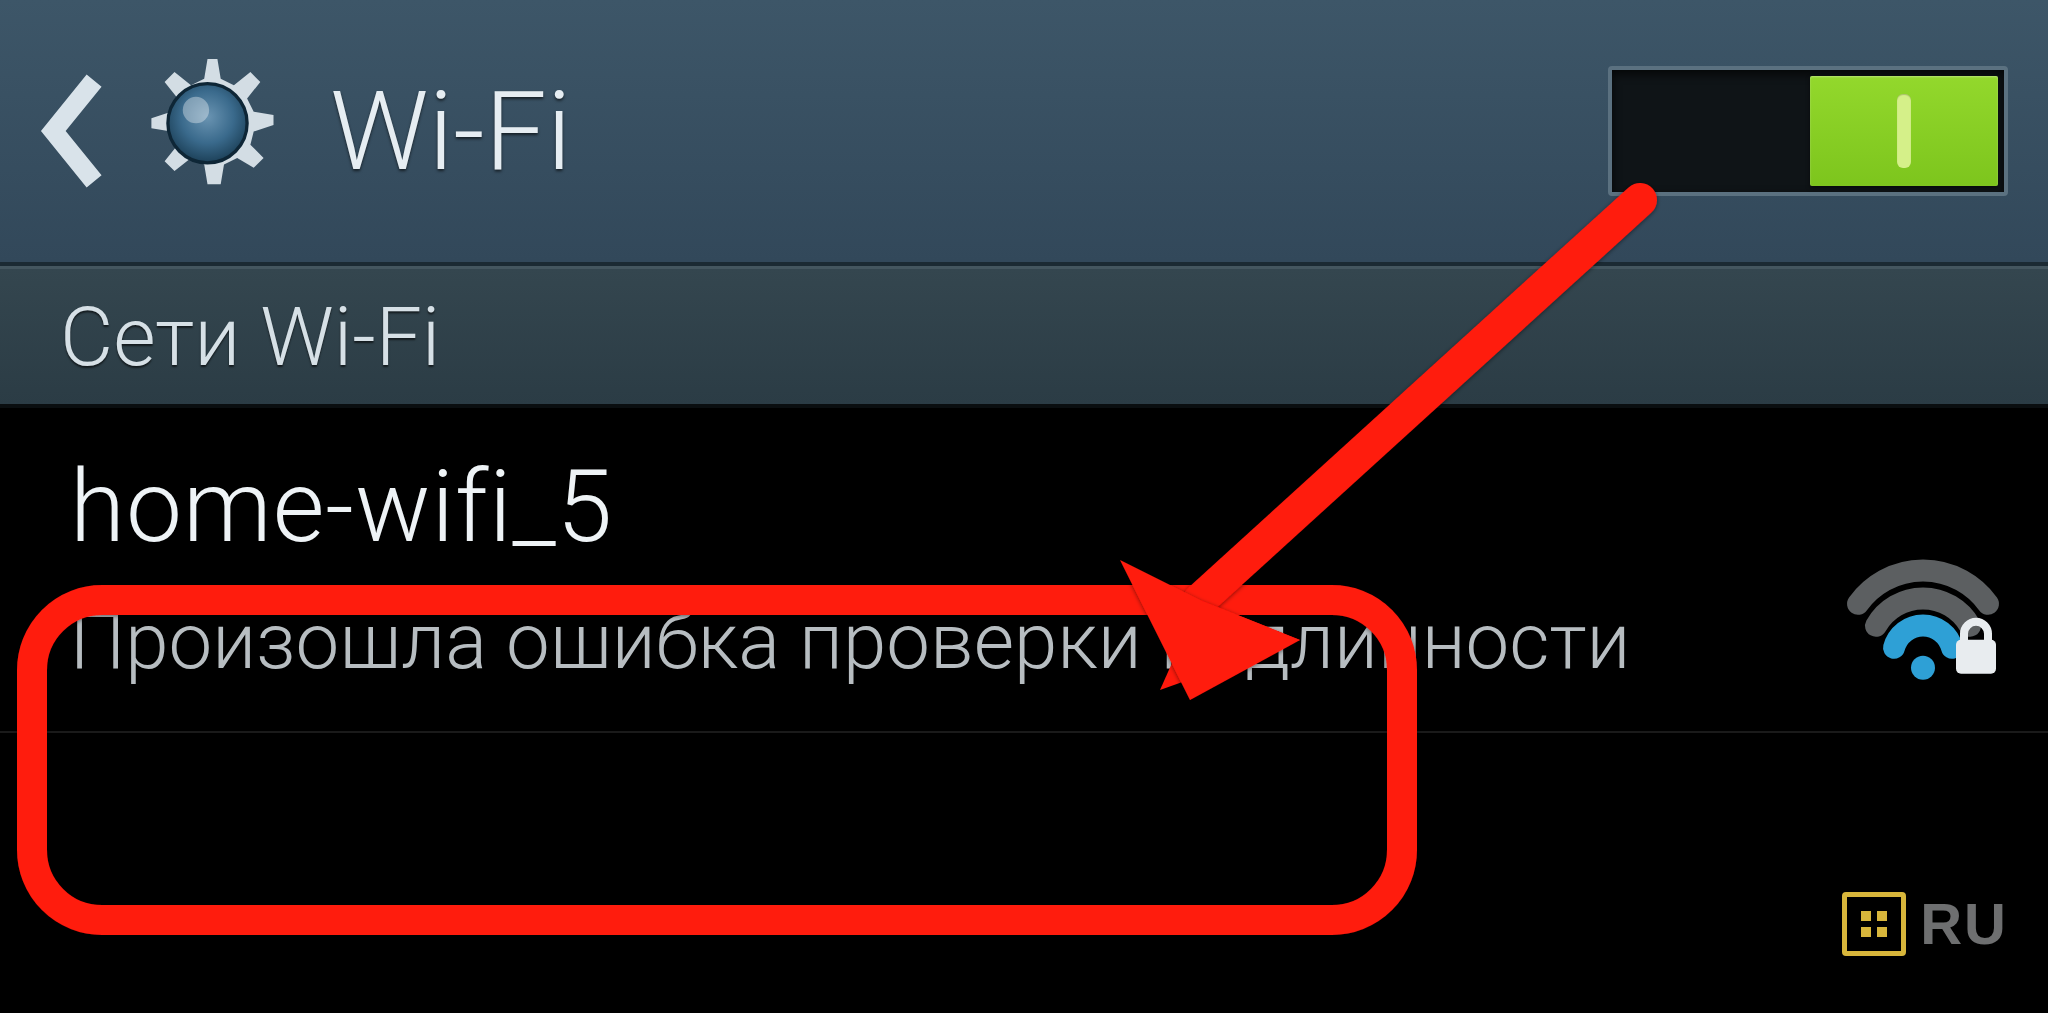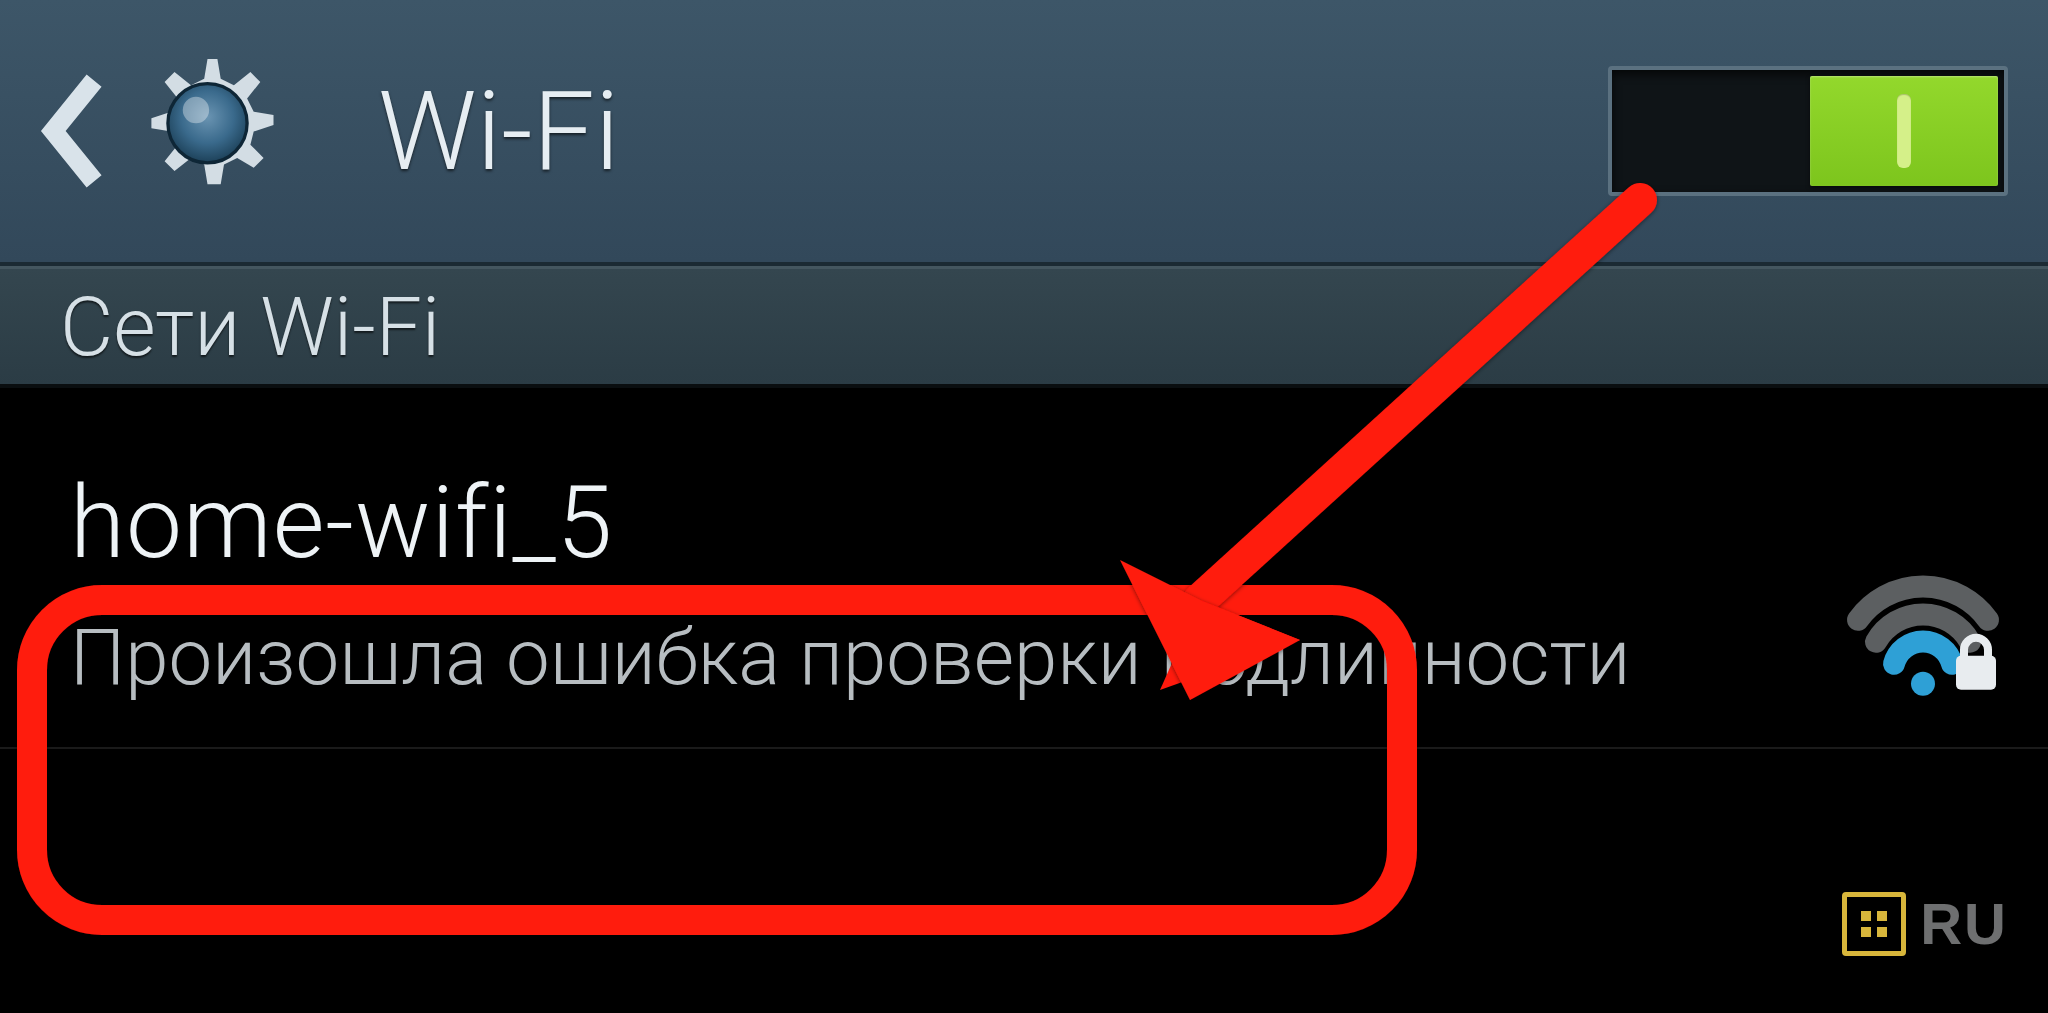--- a/index.html
+++ b/index.html
@@ -17,21 +17,20 @@
     position: relative;
   }
   .header {
     height: 266px;
     background: linear-gradient(#3d5668, #32485a);
     display: flex;
     align-items: center;
     padding: 0 40px 0 20px;
     border-bottom: 4px solid #1b2a33;
     position: relative;
-    gap: 48px;
   }
   .back-btn {
     display: flex;
     align-items: center;
     gap: 10px;
     padding: 10px;
   }
   .chevron svg { display: block; }
   .gear svg { display: block; }
   .title {
@@ -65,40 +64,39 @@
     box-shadow: 0 2px 4px rgba(0,0,0,0.5), inset 0 1px 2px rgba(255,255,255,0.35);
   }
   .toggle-knob .bar {
     width: 14px;
     height: 74px;
     background: #d5f089;
     border-radius: 6px;
     box-shadow: inset 0 1px 1px rgba(0,0,0,0.2);
   }
   .section-header {
-    height: 122px;
+    height: 142px;
     background: linear-gradient(#34464f, #2b3c45);
     display: flex;
     align-items: center;
     padding: 0 60px;
     border-bottom: 4px solid #0a0e10;
     border-top: 3px solid #44565f;
   }
   .section-title {
     color: #d6e0e6;
     font-size: 82px;
     font-weight: 300;
     text-shadow: 0 2px 2px rgba(0,0,0,0.6);
   }
   .list { background: #000; }
   .list-item {
     position: relative;
     padding: 40px 220px 40px 70px;
     border-bottom: 2px solid #1a1a1a;
-    margin-top: 36px;
   }
   .net-name {
     color: #eef3f6;
     font-size: 100px;
     font-weight: 300;
     letter-spacing: 1px;
   }
   .net-status {
     color: #b7bdc1;
     font-size: 78px;

